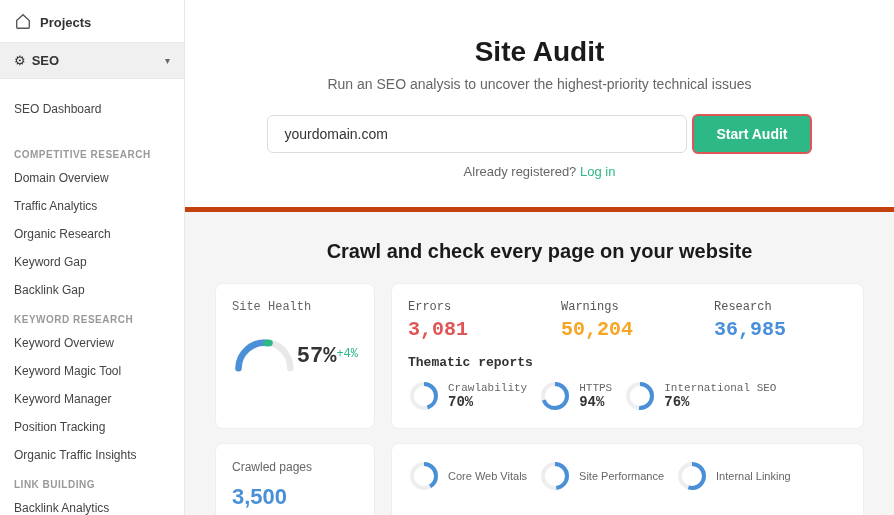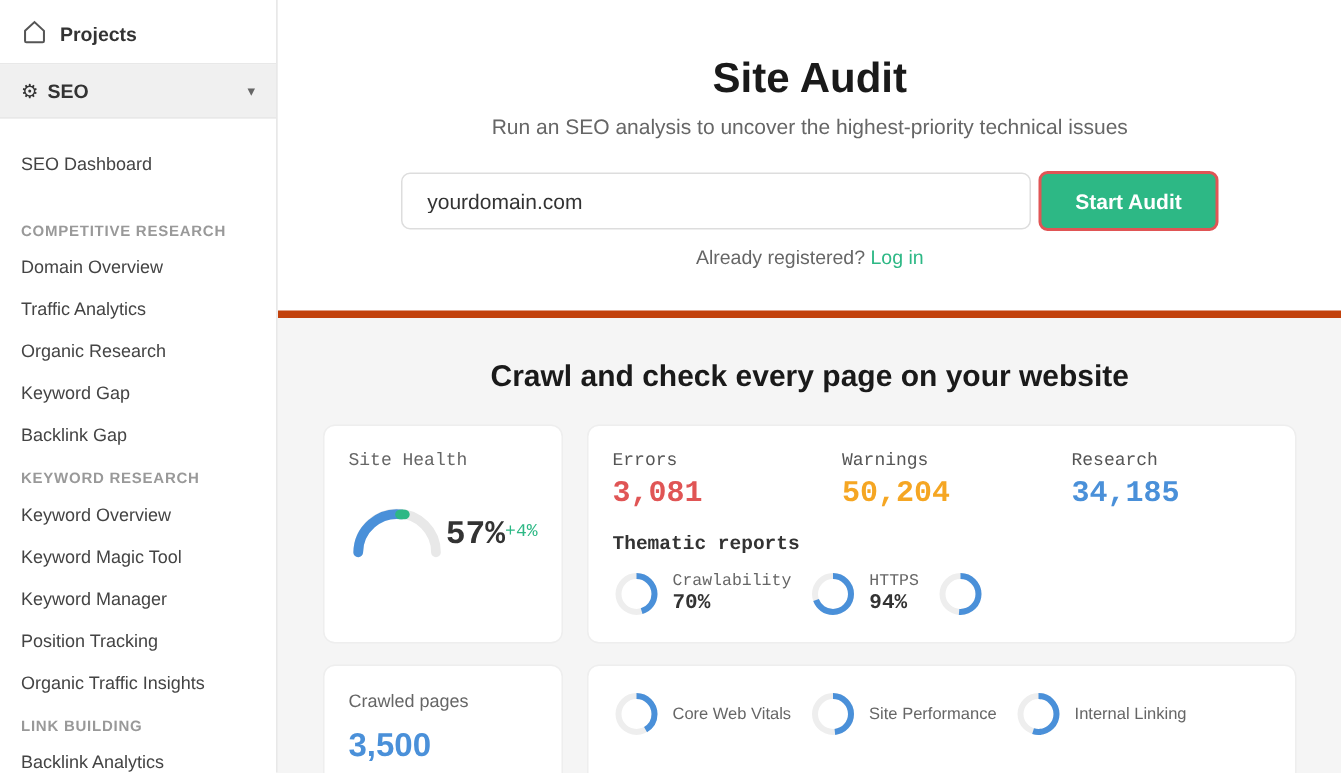--- a/index.html
+++ b/index.html
@@ -151,21 +151,21 @@
           <div class="stat-item">
             <div class="stat-label">Errors</div>
             <div class="stat-value errors">3,081</div>
           </div>
           <div class="stat-item">
             <div class="stat-label">Warnings</div>
             <div class="stat-value warnings">50,204</div>
           </div>
           <div class="stat-item">
             <div class="stat-label">Research</div>
-            <div class="stat-value notices">34,185</div>
+            <div class="stat-value notices">36,985</div>
           </div>
         </div>
 
         <div class="thematic-title">Thematic reports</div>
         <div class="thematic-row">
 
           <div class="thematic-item">
             <svg class="donut-svg" viewBox="0 0 32 32">
               <circle cx="16" cy="16" r="12" fill="none" stroke="#eee" stroke-width="4"></circle>
               <circle cx="16" cy="16" r="12" fill="none" stroke="#4a90d9" stroke-width="4" stroke-dasharray="52.8 75.4" stroke-dashoffset="18.85" transform="rotate(-90 16 16)"></circle>
@@ -185,20 +185,24 @@
               <div class="thematic-name">HTTPS</div>
               <div class="thematic-pct">94%</div>
             </div>
           </div>
 
           <div class="thematic-item">
             <svg class="donut-svg" viewBox="0 0 32 32">
               <circle cx="16" cy="16" r="12" fill="none" stroke="#eee" stroke-width="4"></circle>
               <circle cx="16" cy="16" r="12" fill="none" stroke="#4a90d9" stroke-width="4" stroke-dasharray="57.3 75.4" stroke-dashoffset="18.85" transform="rotate(-90 16 16)"></circle>
             </svg>
+            <div class="thematic-info">
+              <div class="thematic-name">International SEO</div>
+              <div class="thematic-pct">76%</div>
+            </div>
           </div>
         </div>
       </div>
     </div>
 
     <div class="bottom-row">
 
       <div class="card crawled-card">
         <div class="card-label">Crawled pages</div>
         <div class="crawled-value">3,500</div>

